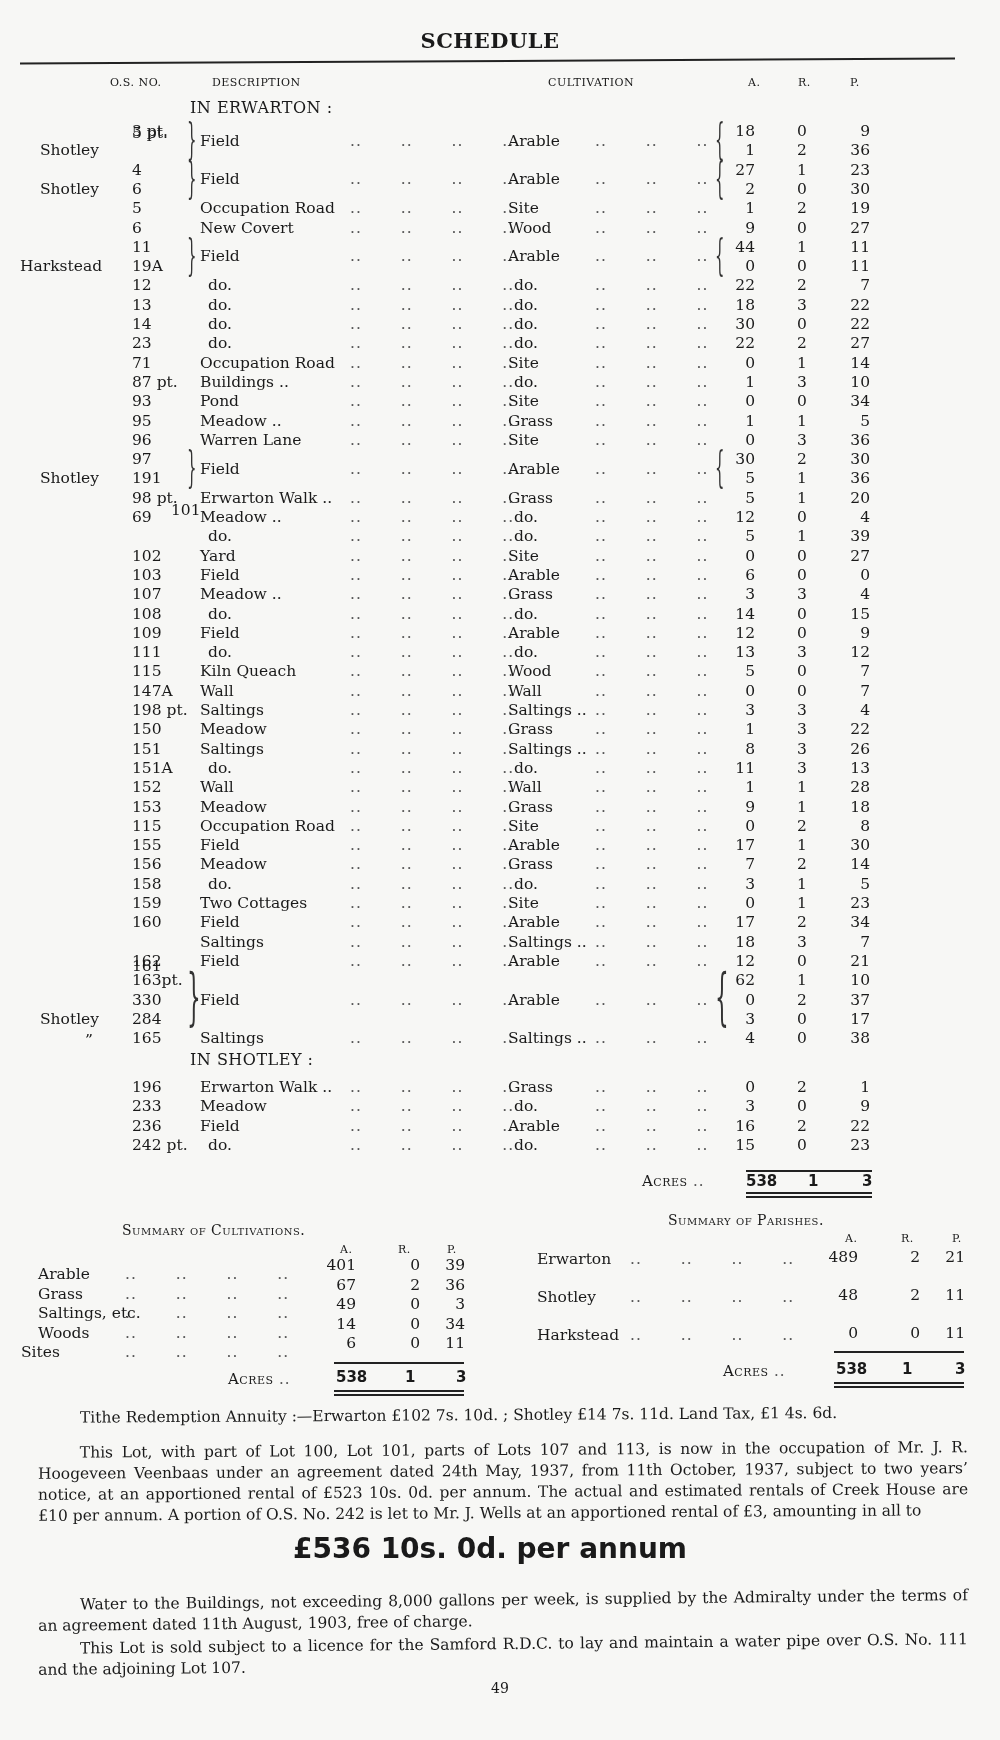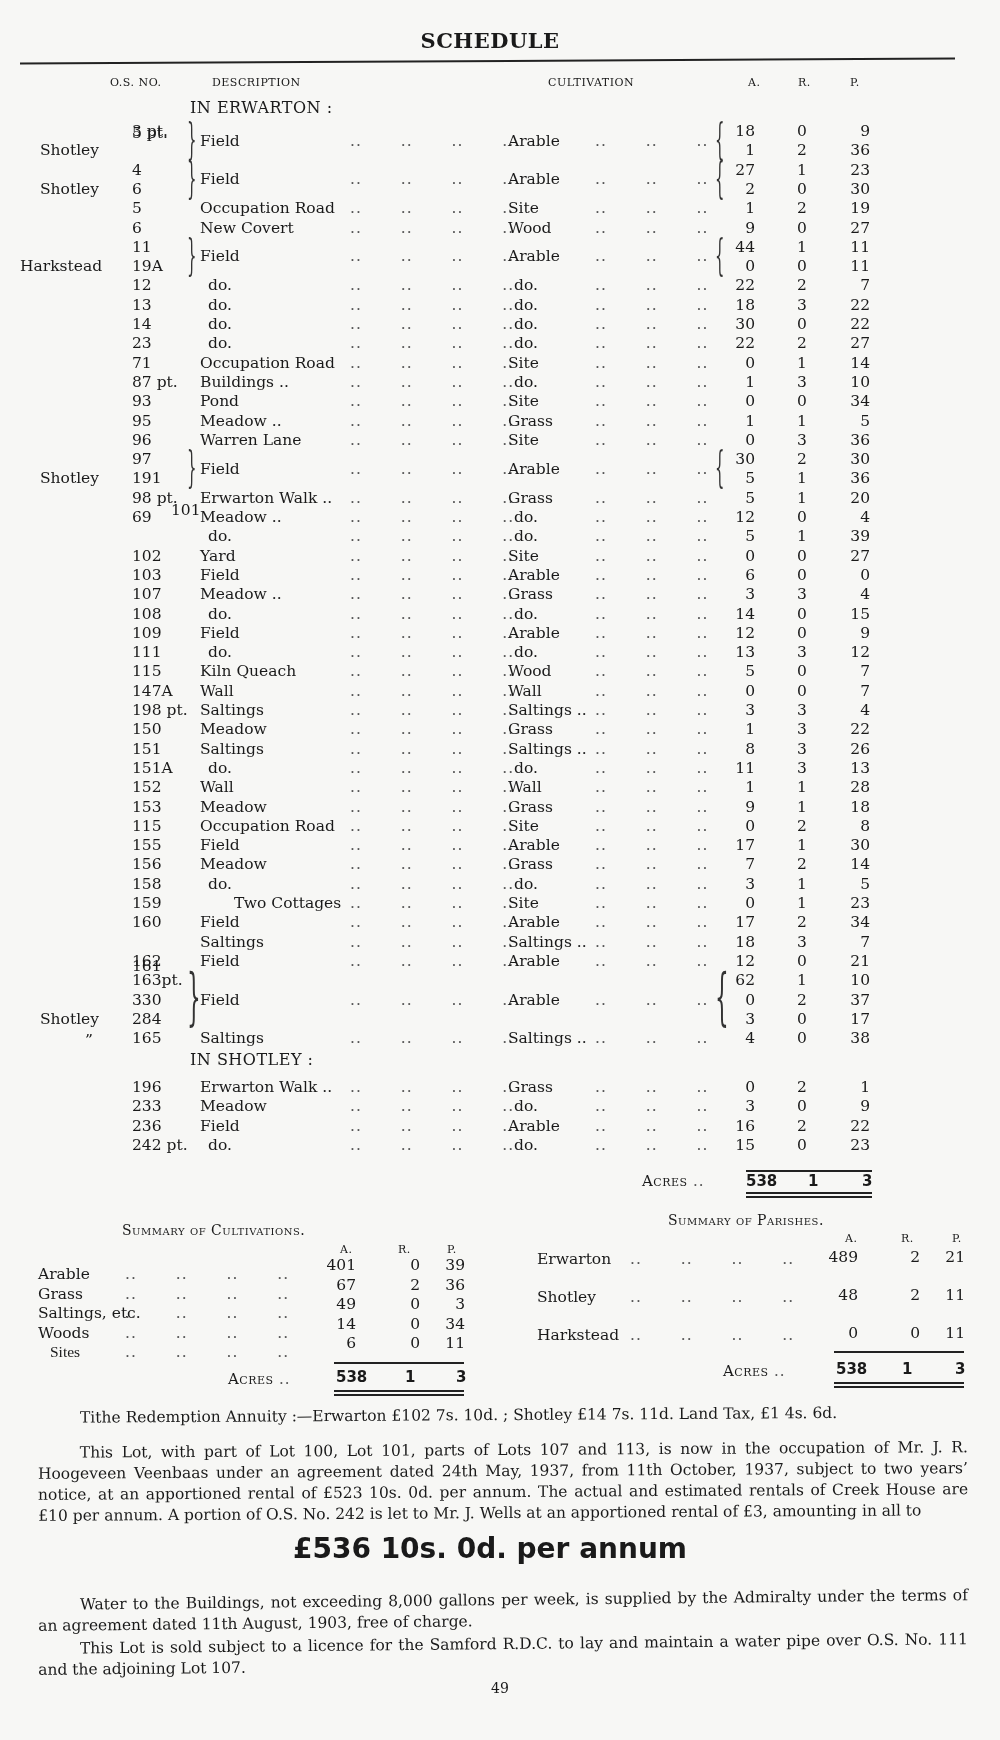--- a/index.html
+++ b/index.html
@@ -346,21 +346,21 @@
     <div class="abs row num" style="left: 840px; top: 855.4px;">14</div>
     <div class="abs row" style="left: 132px; top: 874.7px;">158</div>
     <div class="abs row" style="left: 208px; top: 874.7px;">do.</div>
     <div class="abs row dots" style="left: 350px; top: 874.7px;">..   ..   ..   ..</div>
     <div class="abs row" style="left: 514px; top: 874.7px;">do.</div>
     <div class="abs row dots" style="left: 595px; top: 874.7px;">..   ..   ..</div>
     <div class="abs row num" style="left: 725px; top: 874.7px;">3</div>
     <div class="abs row num" style="left: 792px; top: 874.7px; width: 20px; text-align: center;">1</div>
     <div class="abs row num" style="left: 840px; top: 874.7px;">5</div>
     <div class="abs row" style="left: 132px; top: 894px;">159</div>
-    <div class="abs row" style="left: 200px; top: 894px; margin-left: 34px;">Two Cottages</div>
+    <div class="abs row" style="left: 200px; top: 894px;">Two Cottages</div>
     <div class="abs row dots" style="left: 350px; top: 894px;">..   ..   ..   ..</div>
     <div class="abs row" style="left: 508px; top: 894px;">Site</div>
     <div class="abs row dots" style="left: 595px; top: 894px;">..   ..   ..</div>
     <div class="abs row num" style="left: 725px; top: 894px;">0</div>
     <div class="abs row num" style="left: 792px; top: 894px; width: 20px; text-align: center;">1</div>
     <div class="abs row num" style="left: 840px; top: 894px;">23</div>
     <div class="abs row" style="left: 132px; top: 913.3px;">160</div>
     <div class="abs row" style="left: 200px; top: 913.3px;">Field</div>
     <div class="abs row dots" style="left: 350px; top: 913.3px;">..   ..   ..   ..</div>
     <div class="abs row" style="left: 508px; top: 913.3px;">Arable</div>
@@ -473,21 +473,21 @@
     <div class="abs row" style="left: 38px; top: 1304px;">Saltings, etc.</div>
     <div class="abs row dots" style="left: 125px; top: 1304px;">..   ..   ..   ..</div>
     <div class="abs row num" style="left: 326px; top: 1295px;">49</div>
     <div class="abs row num" style="left: 390px; top: 1295px;">0</div>
     <div class="abs row num" style="left: 435px; top: 1295px;">3</div>
     <div class="abs row" style="left: 38px; top: 1323.5px;">Woods</div>
     <div class="abs row dots" style="left: 125px; top: 1323.5px;">..   ..   ..   ..</div>
     <div class="abs row num" style="left: 326px; top: 1314.5px;">14</div>
     <div class="abs row num" style="left: 390px; top: 1314.5px;">0</div>
     <div class="abs row num" style="left: 435px; top: 1314.5px;">34</div>
-    <div class="abs row" style="left: 50px; top: 1343px; font-family: Liberation Serif, serif;">Sites</div>
+    <div class="abs row" style="left: 21px; top: 1343px;">Sites</div>
     <div class="abs row dots" style="left: 125px; top: 1343px;">..   ..   ..   ..</div>
     <div class="abs row num" style="left: 326px; top: 1334px;">6</div>
     <div class="abs row num" style="left: 390px; top: 1334px;">0</div>
     <div class="abs row num" style="left: 435px; top: 1334px;">11</div>
   </div>
 <div class="abs hline" style="left:334px;top:1362px;width:130px;height:1.5px"></div>
 <div class="abs smallcaps" style="left:228px;top:1370px;font-size:15px"><span>Acres</span> <span class="dots">..</span></div>
 <div class="abs total" style="left:336px;top:1368px">538</div>
 <div class="abs total" style="left:405px;top:1368px">1</div>
 <div class="abs total" style="left:456px;top:1368px">3</div>

